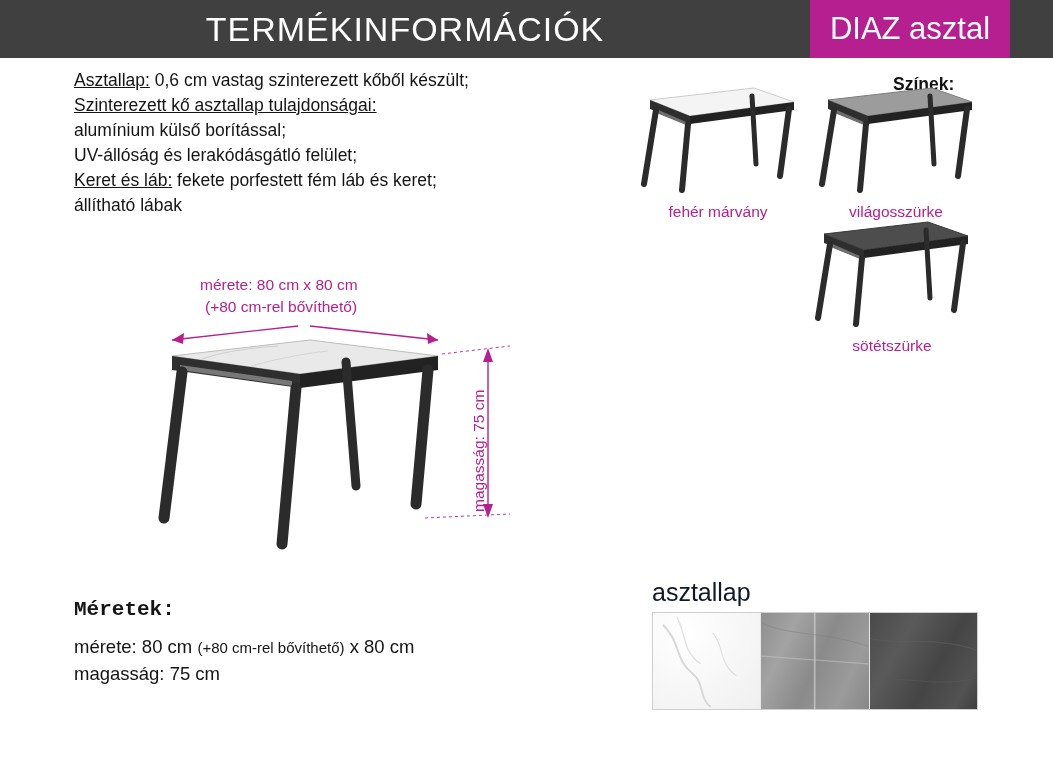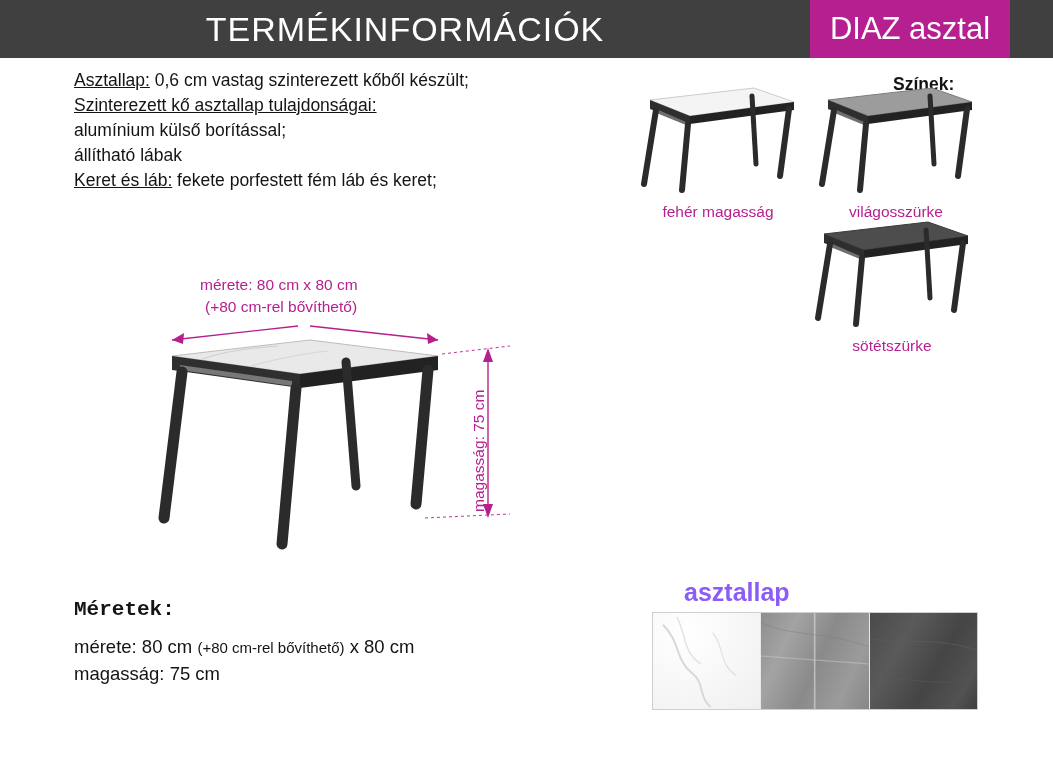--- a/index.html
+++ b/index.html
@@ -66,22 +66,22 @@
     font-size:18.5px;color:#141414;
   }
   .meretek-l1 .small{font-size:15px;}
   .meretek-l2{
     position:absolute;left:74px;top:663px;
     font-size:18.5px;color:#141414;
   }
 
   
   .asztallap-h{
-    position:absolute;left:684px;top:578px;
-    font-size:25px;color:#8b5cf6;font-weight:700;
+    position:absolute;left:652px;top:578px;
+    font-size:25px;color:#0f172a;font-weight:400;
   }
   .swatches{
     position:absolute;left:652px;top:612px;width:326px;height:98px;
     display:flex;border:1px solid #cfcfcf;box-sizing:border-box;
   }
   .sw{flex:1 1 0;position:relative;overflow:hidden;}
   .sw + .sw{border-left:1px solid #e8e8e8;}
   .sw-white{
     background:
       radial-gradient(ellipse at 30% 20%, #ffffff 0%, #f6f6f6 60%, #efefef 100%);
@@ -100,37 +100,38 @@
 
 <div class="header">
   <div class="header-title">TERMÉKINFORMÁCIÓK</div>
   <div class="header-brand">DIAZ asztal</div>
 </div>
 
 <div class="desc">
   <div class="line"><span class="u">Asztallap:</span><span> 0,6 cm vastag szinterezett kőből készült;</span></div>
   <div class="line"><span class="u">Szinterezett kő asztallap tulajdonságai:</span></div>
   <div class="line"><span>alumínium külső borítással;</span></div>
+  <div class="line"><span>UV-állóság és lerakódásgátló felület;</span></div>
+  <div class="line"><span class="u">Keret és láb:</span><span> fekete porfestett fém láb és keret;</span></div>
   <div class="line"><span>állítható lábak</span></div>
-  <div class="line"><span class="u">Keret és láb:</span><span> fekete porfestett fém láb és keret;</span></div>
 </div>
 
 <div class="colors-title">Színek:</div>
 
 <svg class="mini-table" style="left:634px;top:78px;" width="168" height="115" viewBox="0 0 168 115">
   <polygon points="16,22 120,10 160,24 56,38" fill="#f4f4f4" stroke="#cccccc" stroke-width="1"></polygon>
   <polygon points="16,22 56,38 56,46 16,31" fill="#2e2e2e"></polygon>
   <polygon points="56,38 160,24 160,32 56,46" fill="#222222"></polygon>
   <polygon points="20,30 52,44 52,47 20,34" fill="#6e6e6e"></polygon>
   <path d="M22,32 L10,106" stroke="#2b2b2b" stroke-width="6" fill="none" stroke-linecap="round"></path>
   <path d="M54,46 L48,112" stroke="#2b2b2b" stroke-width="6" fill="none" stroke-linecap="round"></path>
   <path d="M155,31 L146,98" stroke="#2b2b2b" stroke-width="6" fill="none" stroke-linecap="round"></path>
   <path d="M118,18 L122,86" stroke="#2b2b2b" stroke-width="5" fill="none" stroke-linecap="round"></path>
 </svg>
-<div class="color-cap" style="left:634px;top:203px;width:168px;">fehér magasság</div>
+<div class="color-cap" style="left:634px;top:203px;width:168px;">fehér márvány</div>
 
 <svg class="mini-table" style="left:812px;top:78px;" width="168" height="115" viewBox="0 0 168 115">
   <polygon points="16,22 120,10 160,24 56,38" fill="#9c9c9c" stroke="#7d7d7d" stroke-width="1"></polygon>
   <polygon points="16,22 56,38 56,46 16,31" fill="#2e2e2e"></polygon>
   <polygon points="56,38 160,24 160,32 56,46" fill="#222222"></polygon>
   <polygon points="20,30 52,44 52,47 20,34" fill="#6e6e6e"></polygon>
   <path d="M22,32 L10,106" stroke="#2b2b2b" stroke-width="6" fill="none" stroke-linecap="round"></path>
   <path d="M54,46 L48,112" stroke="#2b2b2b" stroke-width="6" fill="none" stroke-linecap="round"></path>
   <path d="M155,31 L146,98" stroke="#2b2b2b" stroke-width="6" fill="none" stroke-linecap="round"></path>
   <path d="M118,18 L122,86" stroke="#2b2b2b" stroke-width="5" fill="none" stroke-linecap="round"></path>

